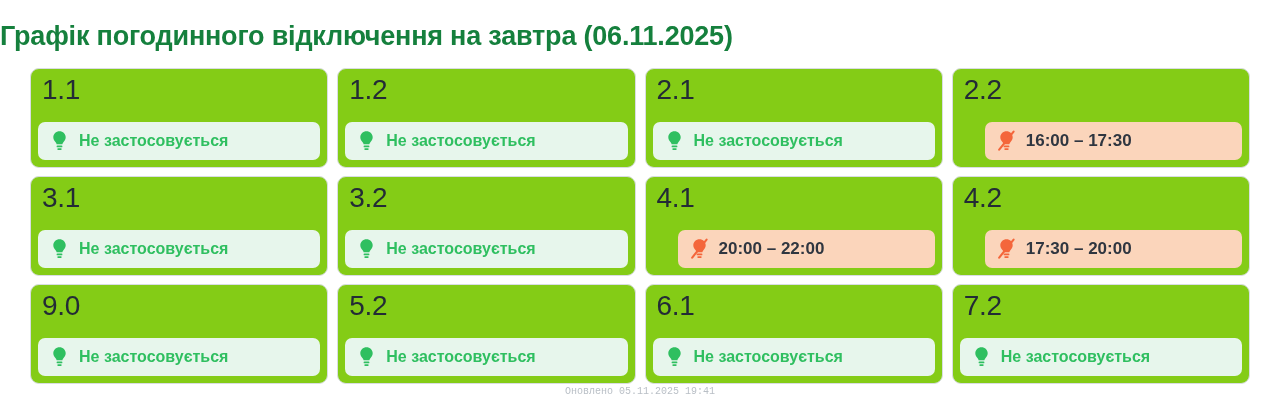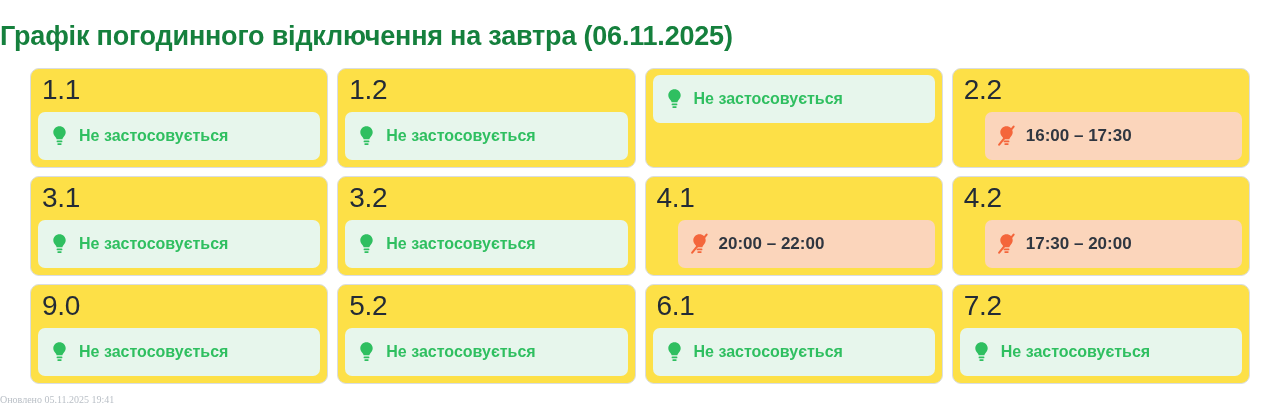--- a/index.html
+++ b/index.html
@@ -37,21 +37,21 @@
   .grid {
     margin: 16px 30px 0 30px;
     display: grid;
     grid-template-columns: repeat(4, 1fr);
     grid-auto-rows: 100px;
     column-gap: 9px;
     row-gap: 8px;
   }
 
   .card {
-    background: #fde047;
+    background: #84cc16;
     border: 1px solid #d9dde2;
     border-radius: 9px;
     box-sizing: border-box;
     padding: 6px 7px 7px 7px;
     display: flex;
     flex-direction: column;
     justify-content: space-between;
     overflow: hidden;
   }
 
@@ -60,21 +60,21 @@
     font-weight: normal;
     color: #232b36;
     line-height: 1.05;
     padding-left: 4px;
     letter-spacing: -0.3px;
     font-family: "Liberation Sans", sans-serif;
   }
 
   .status-band {
     border-radius: 7px;
-    height: 48px;
+    height: 38px;
     display: flex;
     align-items: center;
     padding-left: 13px;
     box-sizing: border-box;
     gap: 11px;
   }
 
   .status-band.ok {
     background: #e7f6ec;
   }
@@ -103,25 +103,25 @@
 
   .bulb-icon {
     width: 17px;
     height: 22px;
     flex: none;
     display: block;
   }
 
   .footer {
     margin-top: auto;
-    text-align: left;
+    text-align: center;
     font-size: 10px;
     color: #b9bfc6;
-    padding-bottom: 10px;
-    font-family: Liberation Serif, serif;
+    padding-bottom: 18px;
+    font-family: Liberation Mono, monospace;
   }
 </style>
 </head>
 <body>
 
 <div class="page">
 
   <h1 class="page-title">Графік погодинного відключення на завтра (06.11.2025)</h1>
 
   <div class="grid">
@@ -141,20 +141,21 @@
         <div class="status-band ok">
           <svg class="bulb-icon" viewBox="0 0 17 22">
             <path fill="#2fbf60" d="M8.5 1.2c-3.5 0-6.2 2.7-6.2 6 0 2.2 1.1 3.6 2.1 4.8.6.8 1.1 1.4 1.2 2.2h5.8c.1-.8.6-1.4 1.2-2.2 1-1.2 2.1-2.6 2.1-4.8 0-3.3-2.7-6-6.2-6z"></path>
             <rect fill="#2fbf60" x="5.6" y="15.4" width="5.8" height="1.9" rx="0.9"></rect>
             <rect fill="#2fbf60" x="6.3" y="18.2" width="4.4" height="1.8" rx="0.9"></rect>
           </svg>
           <span class="status-text">Не застосовується</span>
         </div>
       </div>
       <div class="card">
+        <div class="card-label">2.1</div>
         <div class="status-band ok">
           <svg class="bulb-icon" viewBox="0 0 17 22">
             <path fill="#2fbf60" d="M8.5 1.2c-3.5 0-6.2 2.7-6.2 6 0 2.2 1.1 3.6 2.1 4.8.6.8 1.1 1.4 1.2 2.2h5.8c.1-.8.6-1.4 1.2-2.2 1-1.2 2.1-2.6 2.1-4.8 0-3.3-2.7-6-6.2-6z"></path>
             <rect fill="#2fbf60" x="5.6" y="15.4" width="5.8" height="1.9" rx="0.9"></rect>
             <rect fill="#2fbf60" x="6.3" y="18.2" width="4.4" height="1.8" rx="0.9"></rect>
           </svg>
           <span class="status-text">Не застосовується</span>
         </div>
       </div>
       <div class="card">

